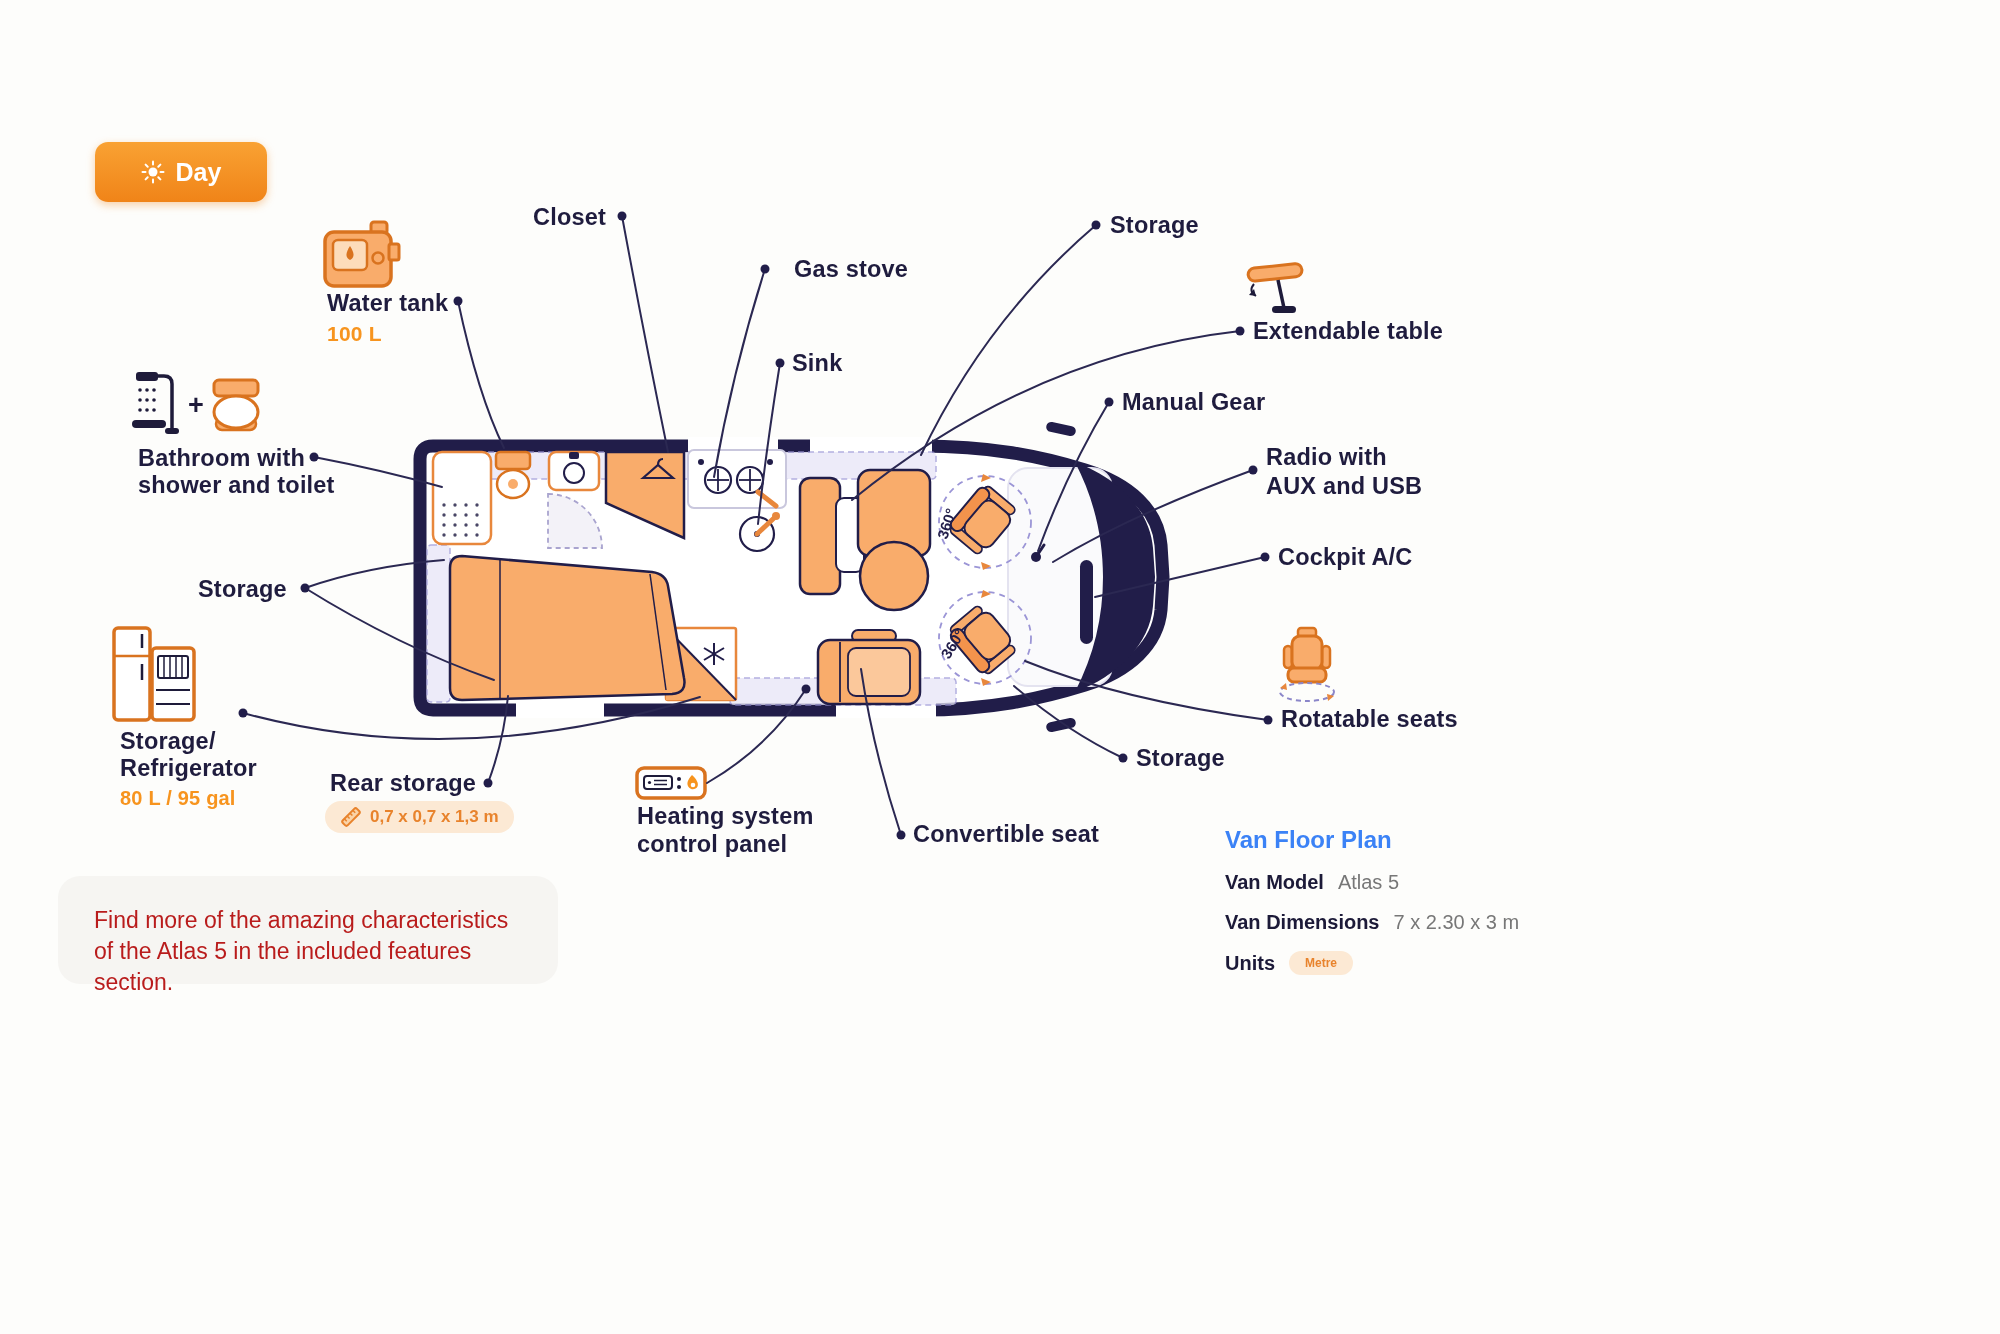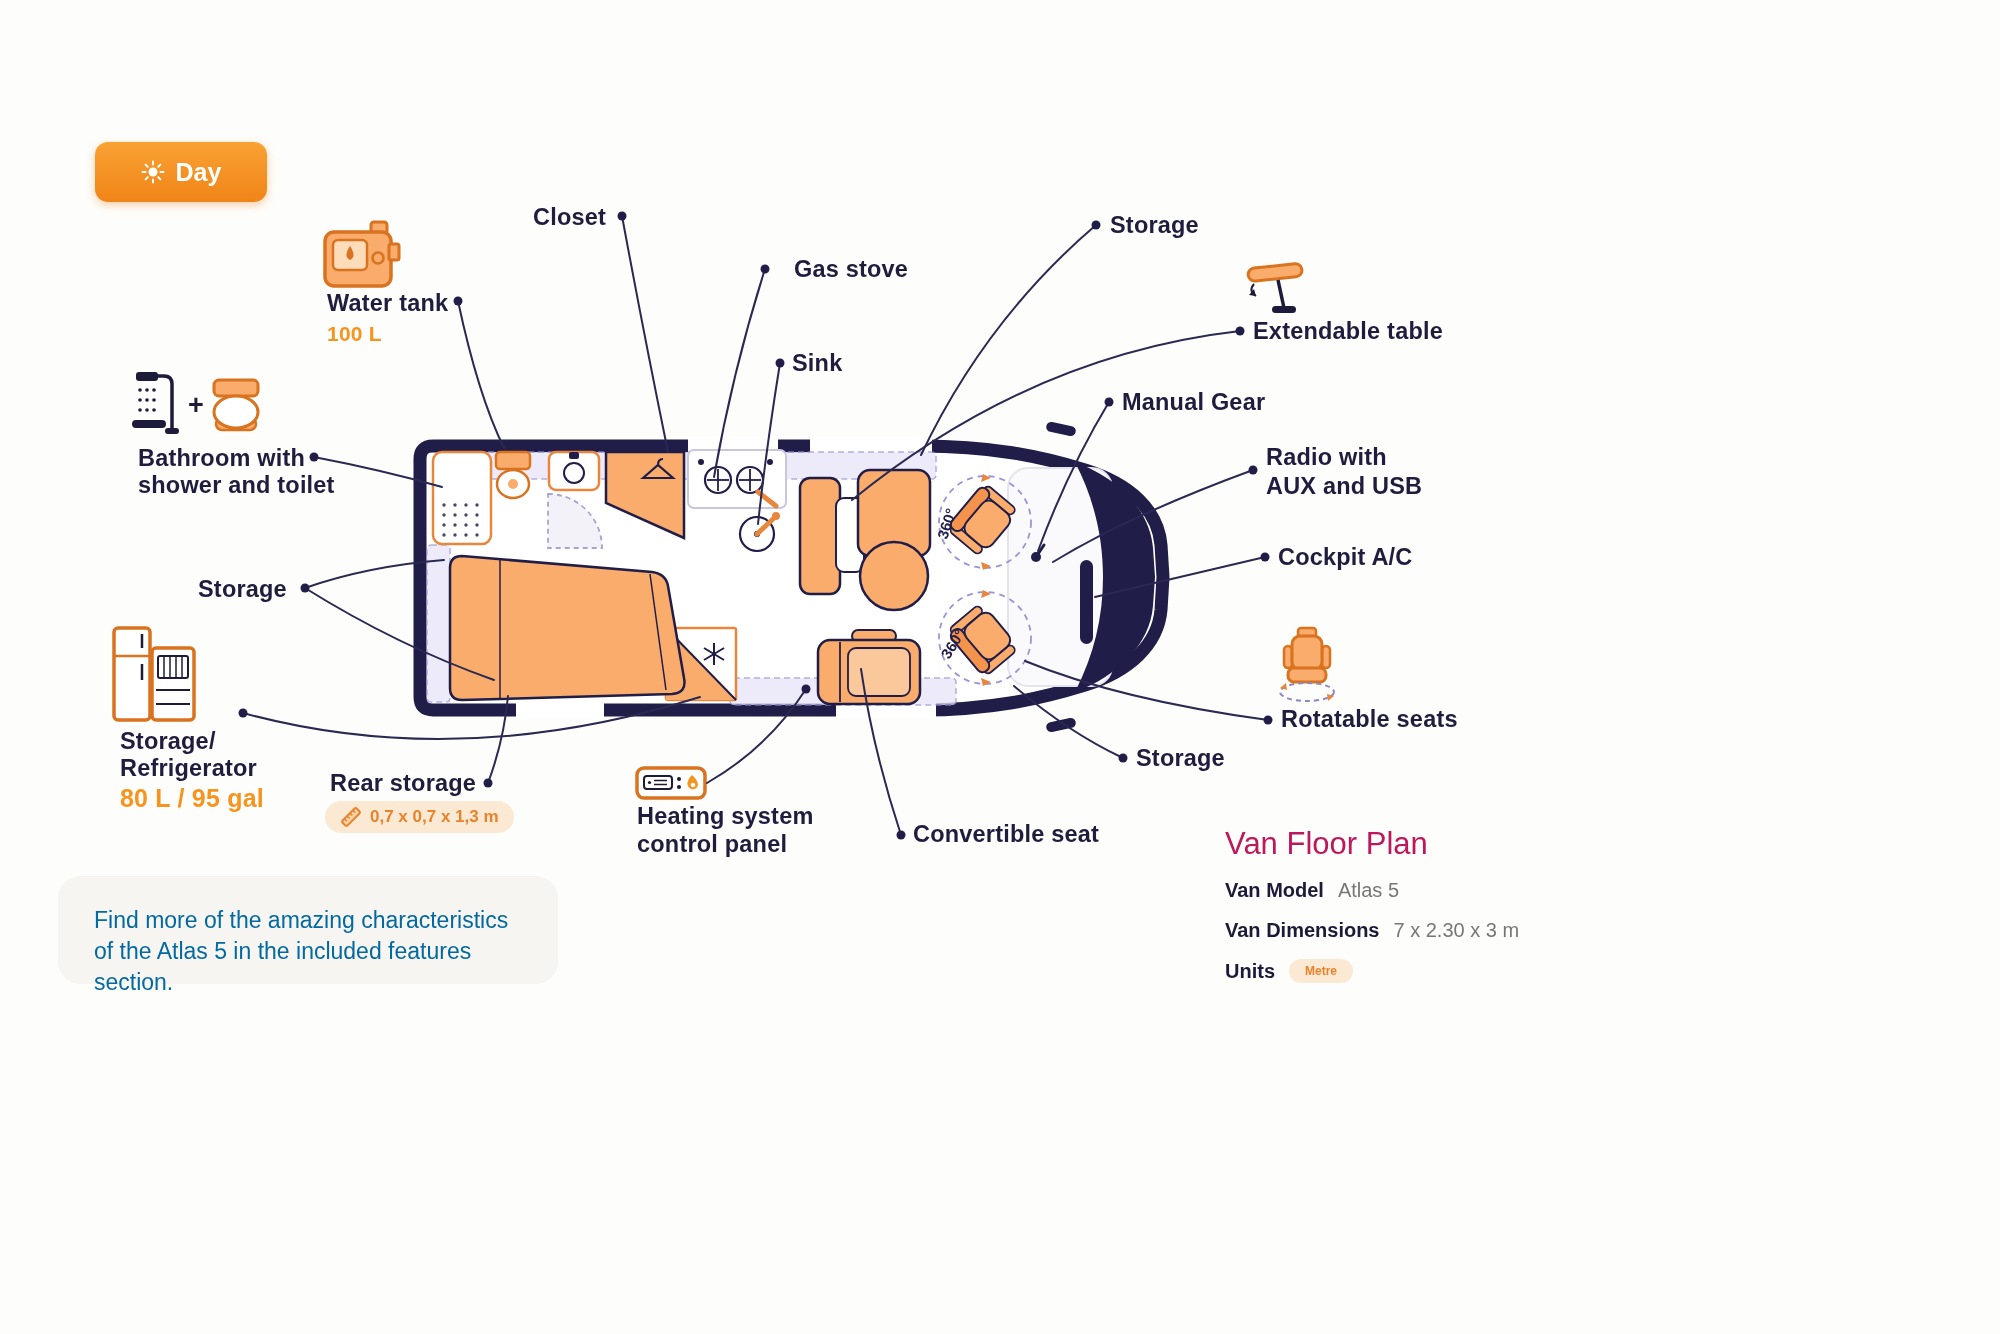--- a/index.html
+++ b/index.html
@@ -27,26 +27,26 @@
   .sub{display:block;color:#F7941E;font-size:21px;font-weight:700;margin-top:3px;}
   .pill{
     position:absolute;display:inline-flex;align-items:center;gap:8px;
     background:#FCE9D4;border-radius:17px;padding:5px 15px;
     color:#E8832C;font-size:17px;font-weight:700;white-space:nowrap;
   }
   
   .note{
     position:absolute;left:58px;top:876px;width:500px;height:108px;
     background:#F6F5F2;border-radius:22px;box-sizing:border-box;
-    padding:29px 36px;font-size:23px;line-height:31px;color:#0369a1;
+    padding:29px 36px;font-size:23px;line-height:31px;color:#b91c1c;
   }
   .note span{display:block;}
   
   .info{position:absolute;left:1225px;top:826px;}
-  .info h2{margin:0 0 8px 0;font-size:31px;font-weight:400;color:#be185d;}
+  .info h2{margin:0 0 8px 0;font-size:24px;font-weight:700;color:#3b82f6;}
   .info .row{display:flex;align-items:center;gap:14px;margin-top:17px;}
   .info .row .k{font-size:20px;font-weight:700;color:#1C1A38;}
   .info .row .v{font-size:20px;color:#777;}
   .info .row .v.pill-v{
     background:#FCE9D4;color:#E8832C;font-weight:700;font-size:12px;
     padding:5px 16px;border-radius:15px;
   }
 </style>
 </head>
 <body>
@@ -411,21 +411,21 @@
         <line x1="7.5" y1="13" x2="11" y2="13" stroke="#E8832C" stroke-width="1.5"></line>
         <line x1="7.5" y1="17" x2="11" y2="17" stroke="#E8832C" stroke-width="1.5"></line>
       </g>
     </svg>
     <span>0,7 x 0,7 x 1,3 m</span>
   </div>
 
   <div class="lbl" style="left:120px;top:728px;line-height:27px;">
     <span class="line">Storage/</span>
     <span class="line">Refrigerator</span>
-    <span class="sub" style="font-size:25px;">80 L / 95 gal</span>
+    <span class="sub" style="font-size:20px;">80 L / 95 gal</span>
   </div>
 
   <div class="lbl" style="left:198px;top:575px;">
     <span>Storage</span>
   </div>
 
   <div class="lbl" style="left:138px;top:445px;line-height:27px;">
     <span class="line">Bathroom with</span>
     <span class="line">shower and toilet</span>
   </div>

